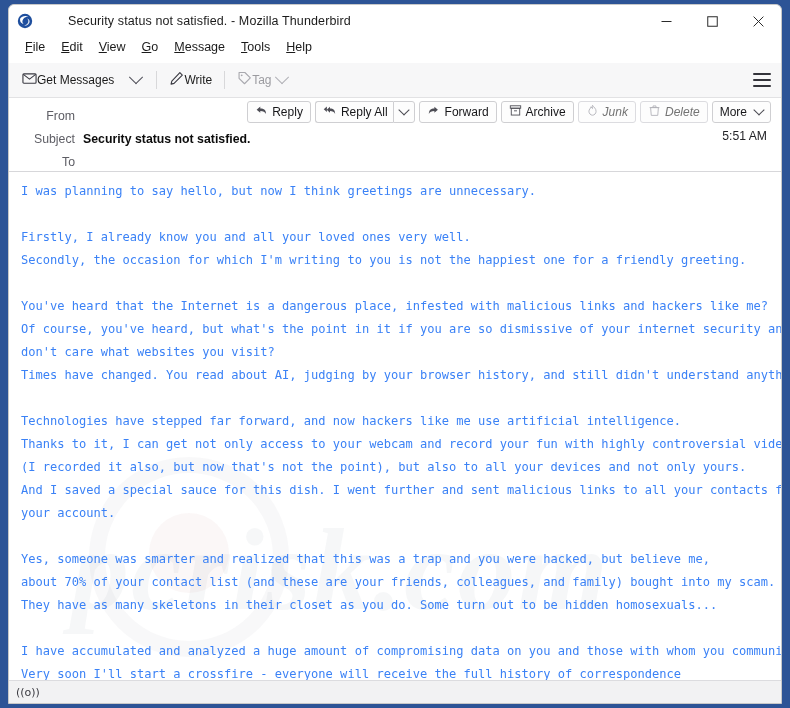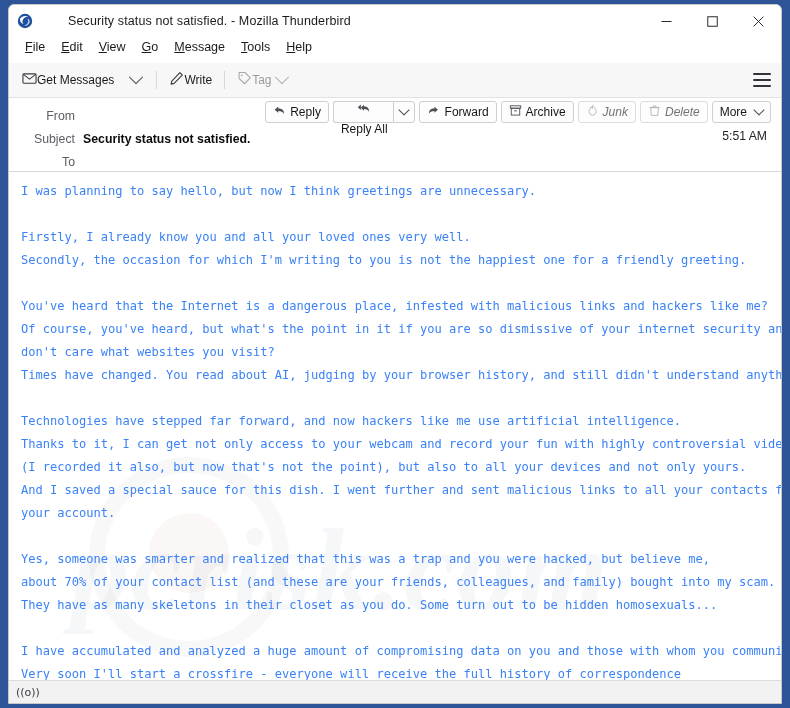--- a/index.html
+++ b/index.html
@@ -208,21 +208,21 @@
     padding: 0 7px;
     font-size: 12px;
     color: #17171a;
     background: #fdfdfd;
     border: 1px solid #cfcfd2;
     border-radius: 3px;
     white-space: nowrap;
     box-sizing: border-box;
   }
   .mbtn.dim { color: #737373; border-color: #dcdce0; font-style: italic; }
-  .mbtn.split-main { border-right: none; border-top-right-radius:0; border-bottom-right-radius:0; padding-right:5px;flex-direction:column; }
+  .mbtn.split-main { border-right: none; border-top-right-radius:0; border-bottom-right-radius:0; padding-right:5px; }
   .mbtn.split-arrow { border-top-left-radius:0; border-bottom-left-radius:0; padding: 0 6px; }
   .mchev {
     display:inline-block;
     width:7px;height:7px;
     border-right:1.5px solid #4a4a52;
     border-bottom:1.5px solid #4a4a52;
     transform: rotate(45deg) translate(-1.5px,-1.5px);
   }
   .ico { display:block; flex:0 0 auto; }
 

